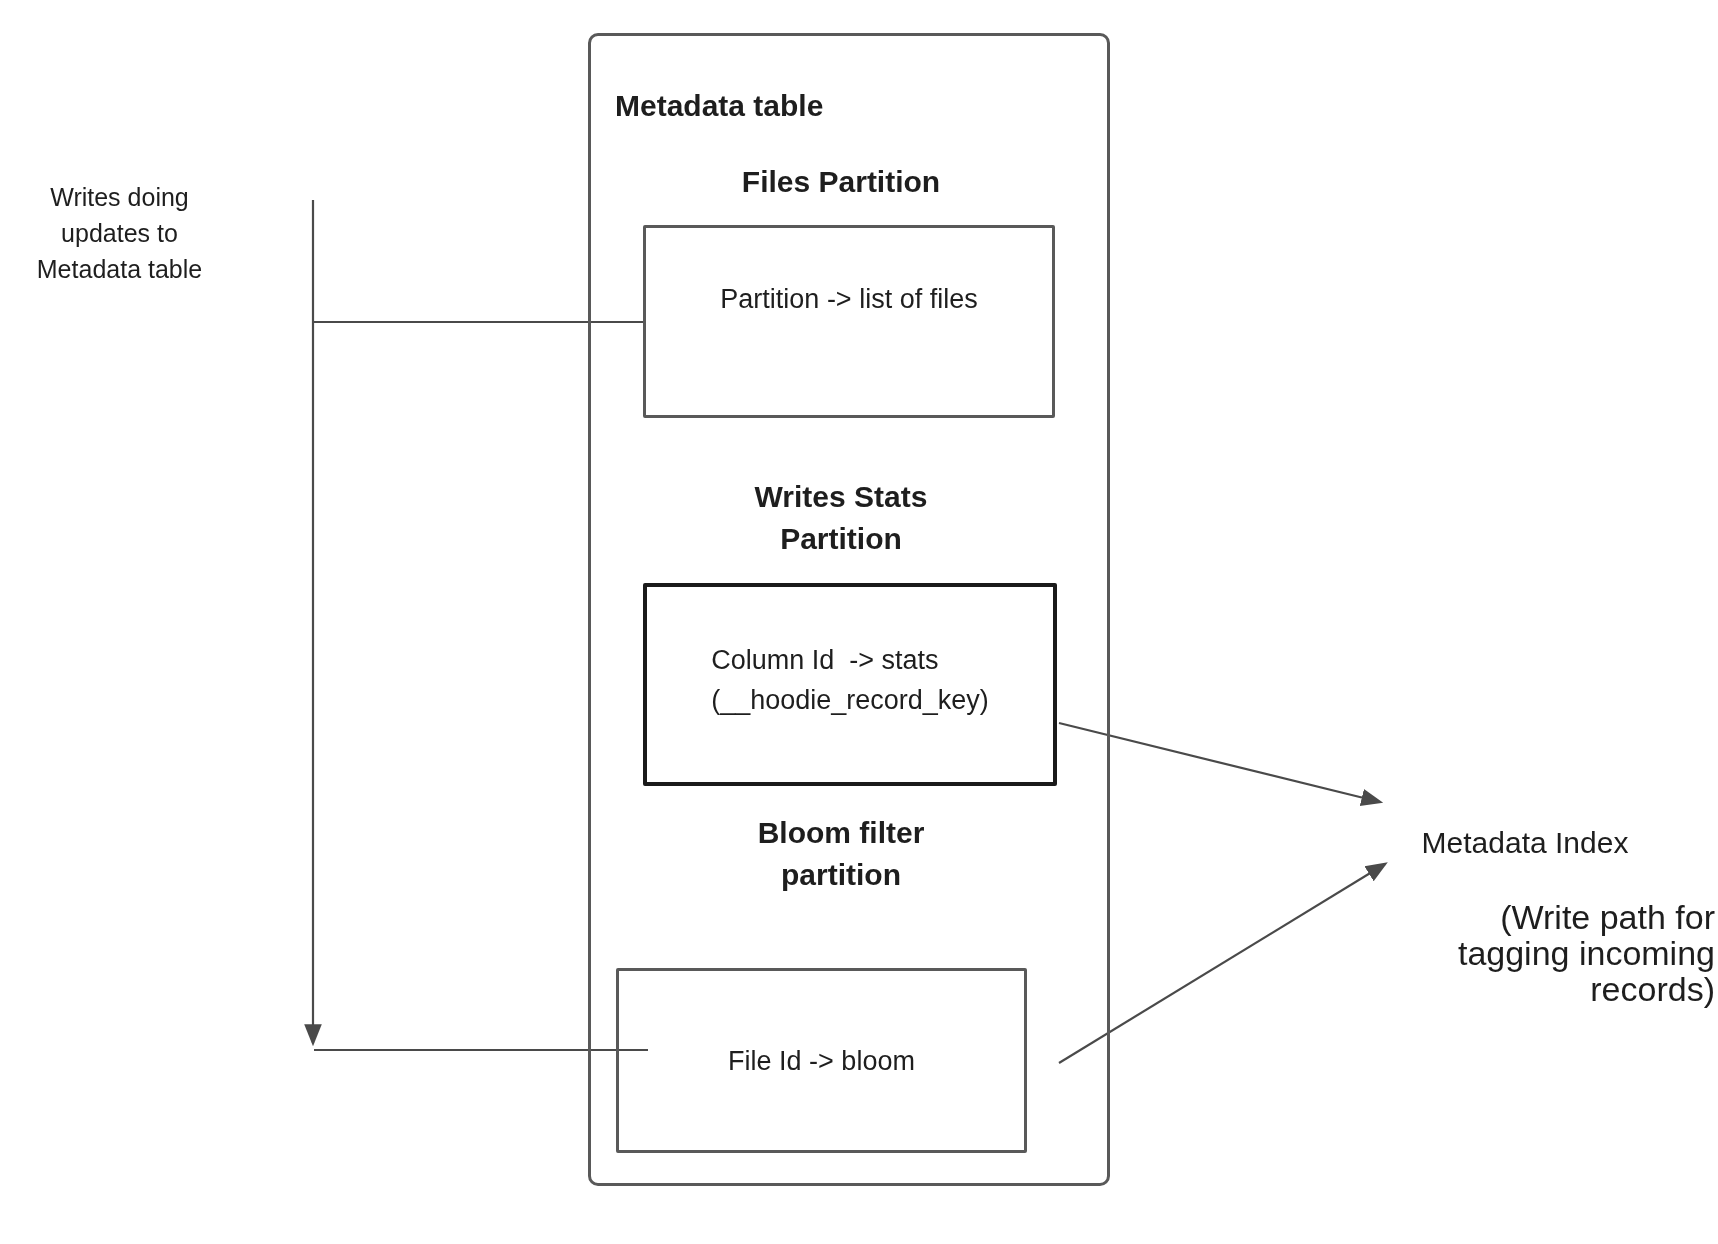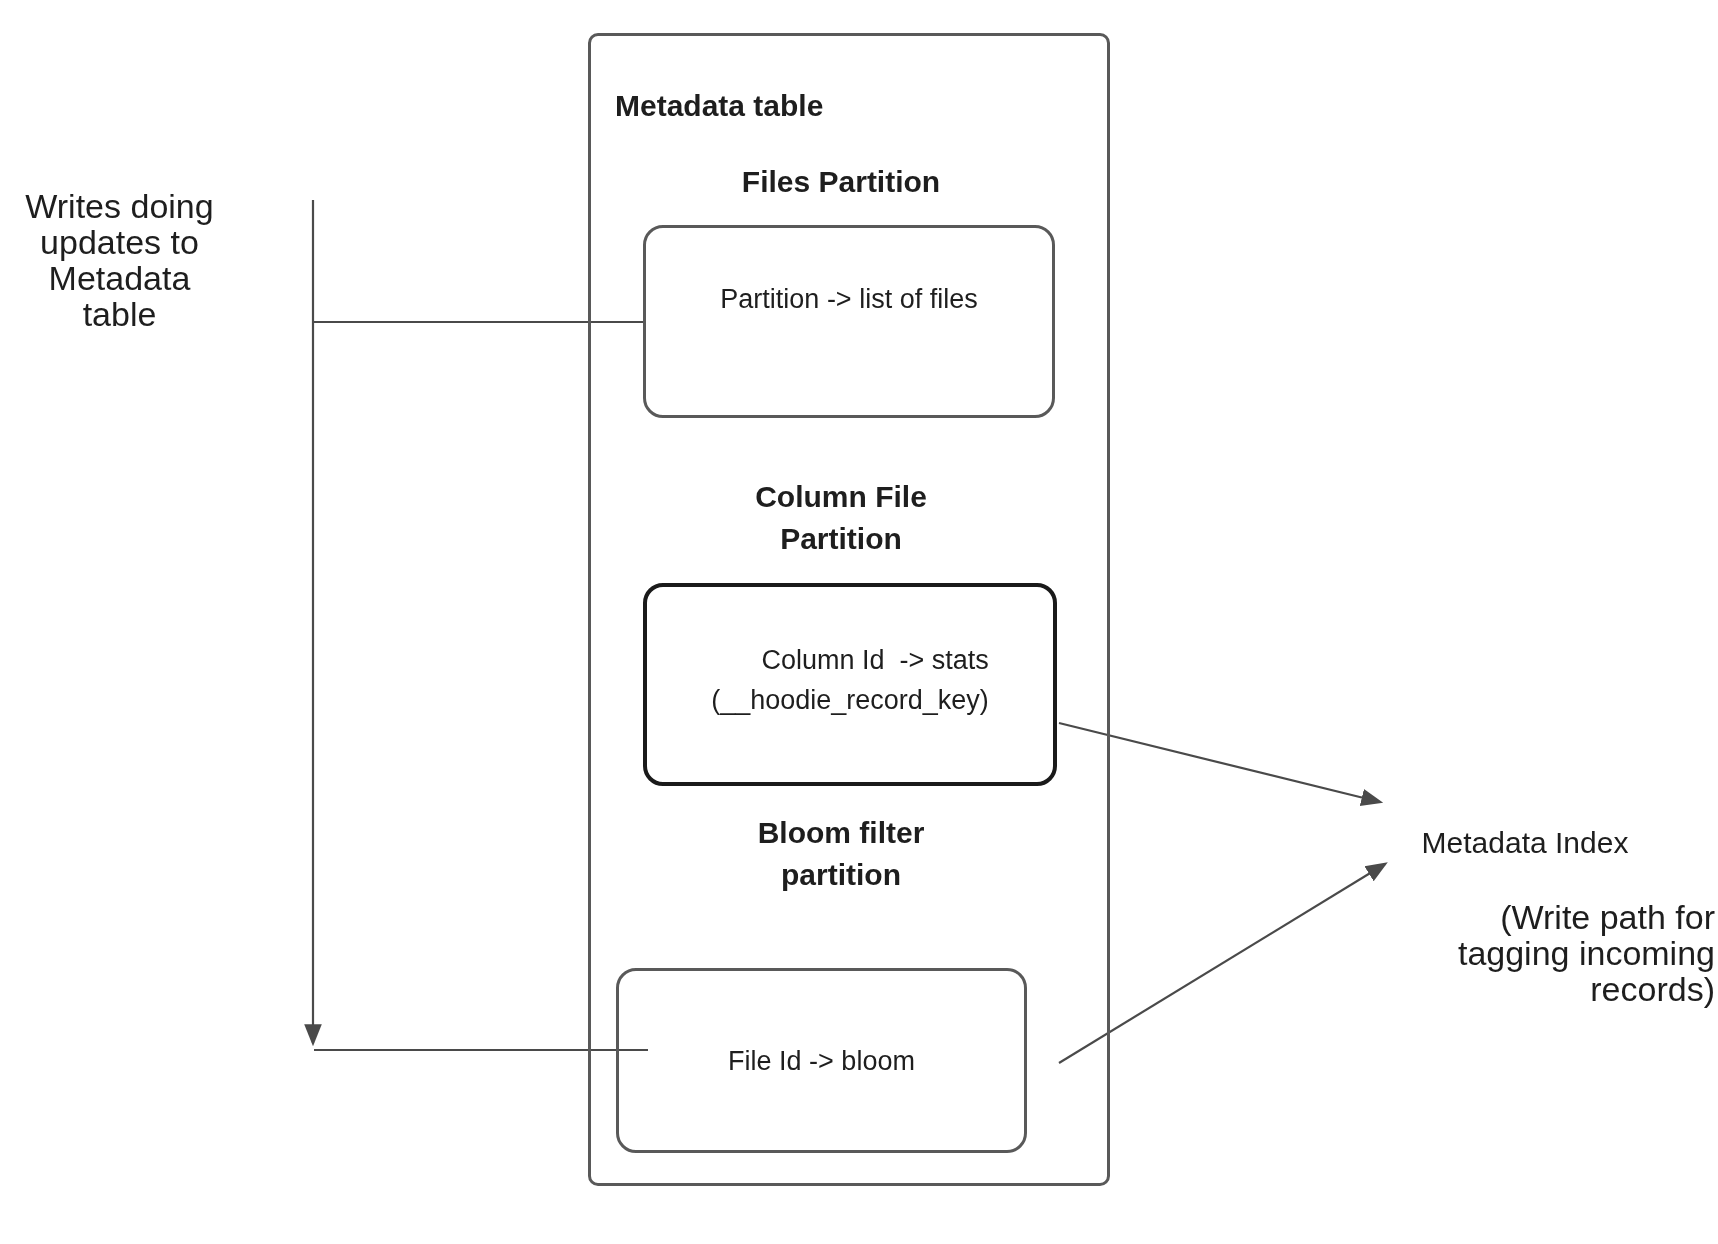--- a/index.html
+++ b/index.html
@@ -18,45 +18,45 @@
     font-family:"Liberation Sans","DejaVu Sans",sans-serif;
     color:var(--text);
     overflow:hidden;
   }
   .abs{position:absolute;}
   svg.connectors{position:absolute;left:0;top:0;z-index:1;}
   svg.connectors line{stroke:var(--connector);stroke-width:2.2;fill:none;}
   #arrowhead path{fill:var(--connector);}
 
   .writes-label{
-    left:12px;top:188px;width:215px;
-    font-size:34px;line-height:36px;text-align:center;
+    left:12px;top:179px;width:215px;
+    font-size:25px;line-height:36px;text-align:center;
     white-space:pre-line;z-index:2;
   }
   .outer-box{
     left:588px;top:33px;width:522px;height:1153px;
     border:3px solid var(--box-border);border-radius:10px;
     background:transparent;z-index:2;
   }
   .table-title{
     left:615px;top:88px;
     font-size:30px;line-height:36px;font-weight:bold;z-index:3;
   }
   .part-header{
     left:588px;width:506px;text-align:center;
     font-size:30px;line-height:42px;font-weight:bold;
     white-space:pre-line;z-index:3;
   }
   .hdr-files{top:161px;}
   .hdr-column-stats{top:476px;}
   .hdr-bloom{top:812px;}
   .part-box{
-    border:3px solid var(--box-border);border-radius:20px;
+    border:3px solid var(--box-border);border-radius:2px;
     display:flex;align-items:center;justify-content:center;
-    text-align:right;font-size:27px;line-height:40px;
+    text-align:left;font-size:27px;line-height:40px;
     white-space:pre-wrap;background:transparent;z-index:3;
   }
   .box-files{left:643px;top:225px;width:412px;height:193px;padding-bottom:46px;}
   .box-column-stats{left:643px;top:583px;width:414px;height:203px;border:4px solid var(--emphasis-border);padding-bottom:10px;}
   .box-bloom{left:616px;top:968px;width:411px;height:185px;}
   .index-title{
     left:1375px;top:822px;width:300px;text-align:center;
     font-size:30px;line-height:42px;font-weight:normal;z-index:2;
   }
   .index-note{
@@ -86,21 +86,21 @@
 
 <div class="abs outer-box"></div>
 
 <div class="abs table-title">Metadata table</div>
 
 <div class="abs part-header hdr-files">Files Partition</div>
 <div class="abs part-box box-files">
   <span>Partition -&gt; list of files</span>
 </div>
 
-<div class="abs part-header hdr-column-stats">Column File
+<div class="abs part-header hdr-column-stats">Writes Stats
 Partition</div>
 <div class="abs part-box box-column-stats">
   <span>Column Id  -&gt; stats
 (__hoodie_record_key)</span>
 </div>
 
 <div class="abs part-header hdr-bloom">Bloom filter
 partition</div>
 <div class="abs part-box box-bloom">
   <span>File Id -&gt; bloom</span>

